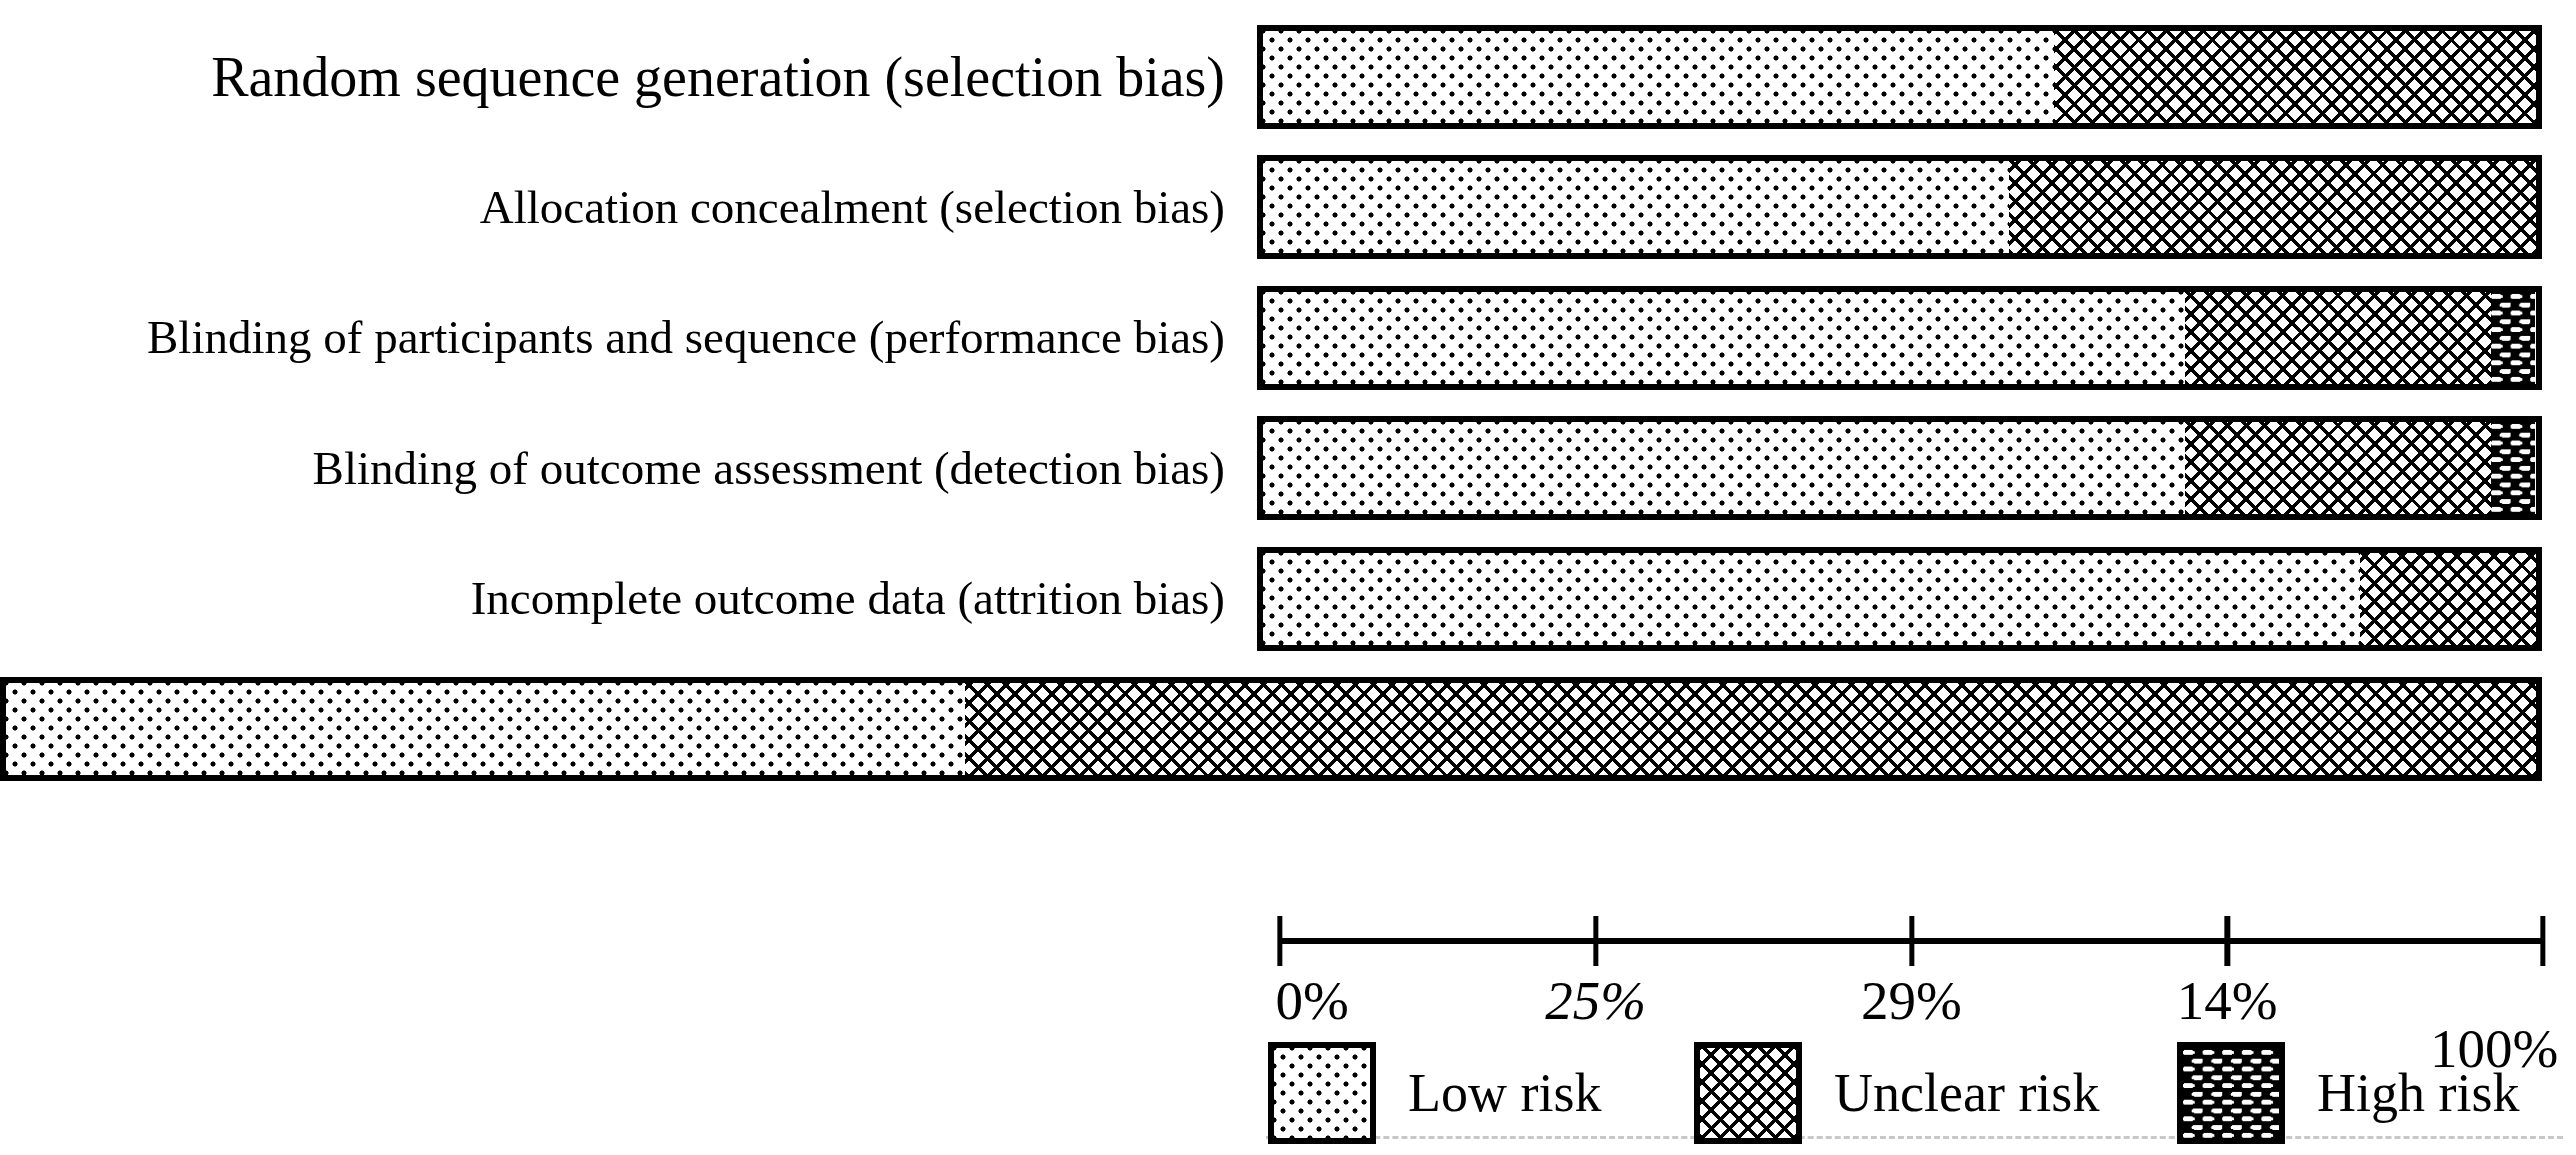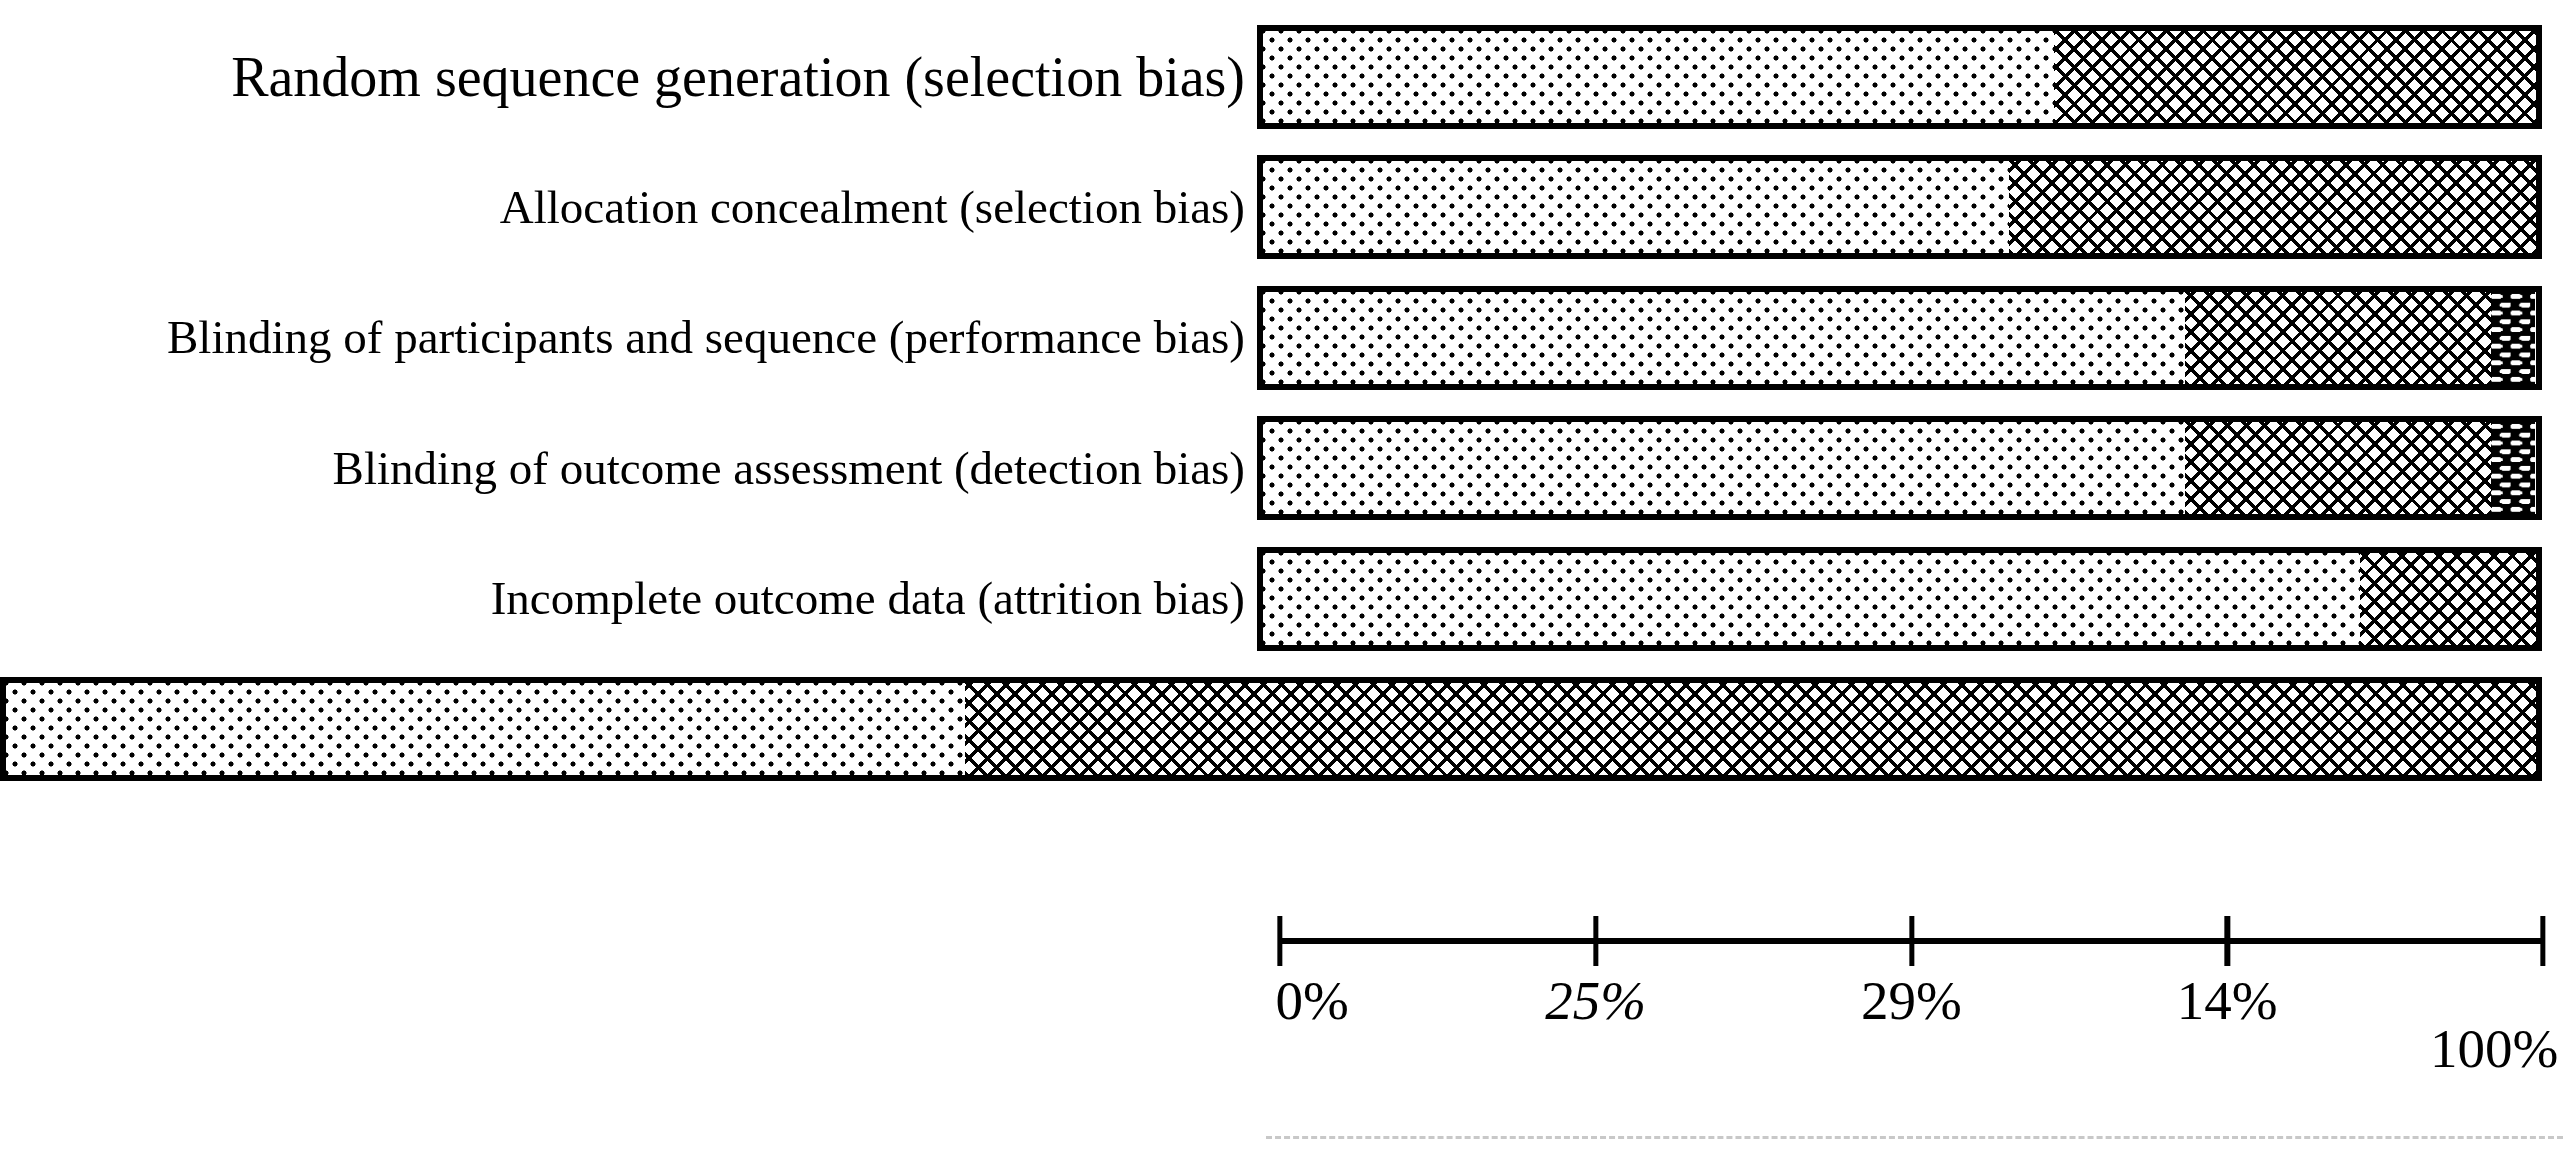--- a/index.html
+++ b/index.html
@@ -12,21 +12,21 @@
     overflow:hidden;
   }
 
   
   .rows{position:absolute;left:0;top:25px;width:2542px;}
   .row{display:flex;align-items:center;height:104px;margin-bottom:26.4px;}
   .row:last-child{margin-bottom:0;}
   .row-label{
     width:1257px;flex:0 0 1257px;
     text-align:right;
-    padding-right:12px;box-sizing:border-box;
+    padding-right:32px;box-sizing:border-box;
     font-size:47px;line-height:1;white-space:nowrap;
   }
   .row-first .row-label{font-size:56px;}
   .bar{
     flex:1 1 auto;height:100%;
     border:6.8px solid #000;box-sizing:border-box;
     display:flex;flex-direction:row;
     background:#fff;
   }
   .seg{height:100%;}
@@ -138,14 +138,28 @@
       <div class="axis-tick-label" style="left: 25%; font-style: italic;">25%</div>
       <div class="axis-tick" style="left: 50%;"></div>
       <div class="axis-tick-label" style="left: 50%;">29%</div>
       <div class="axis-tick" style="left: 75%;"></div>
       <div class="axis-tick-label" style="left: 75%;">14%</div>
       <div class="axis-tick" style="left: 100%;"></div>
       <div class="axis-tick-label last" style="left: 100%;">100%</div>
     </div>
 
   <div class="legend-sep"></div>
+  <div class="legend">
+      <div class="legend-item" style="left: 1268px;">
+        <div class="legend-swatch pat-low"></div>
+        <span class="legend-label">Low risk</span>
+      </div>
+      <div class="legend-item" style="left: 1694px;">
+        <div class="legend-swatch pat-unclear"></div>
+        <span class="legend-label">Unclear risk</span>
+      </div>
+      <div class="legend-item" style="left: 2177px;">
+        <div class="legend-swatch pat-high"></div>
+        <span class="legend-label">High risk</span>
+      </div>
+    </div>
 </div>
 
 
 </body></html>

